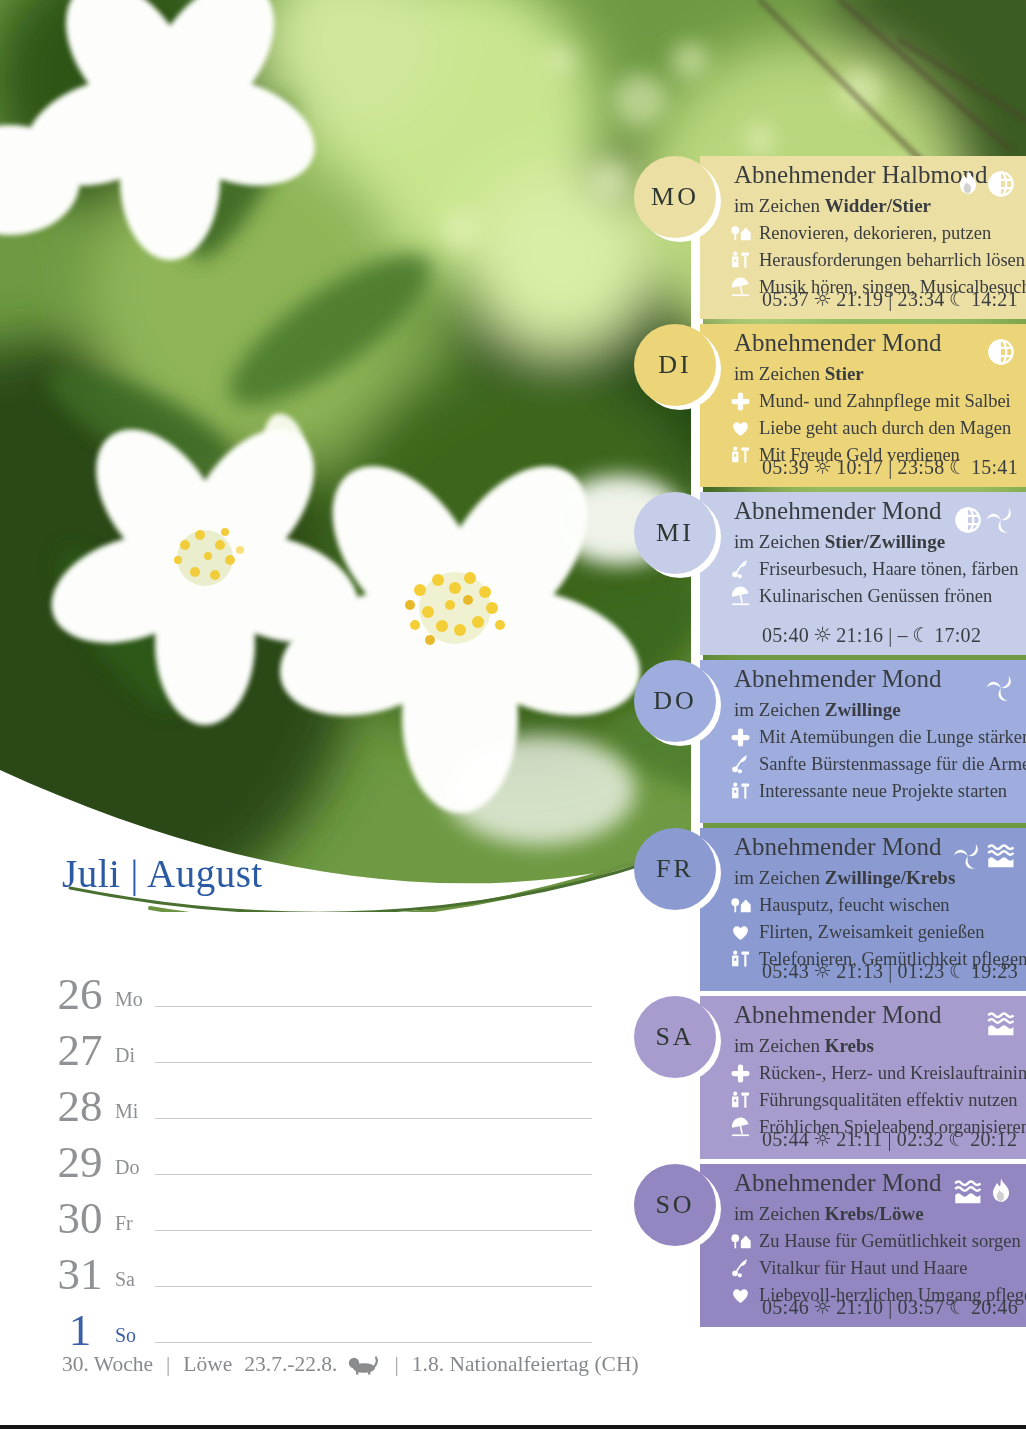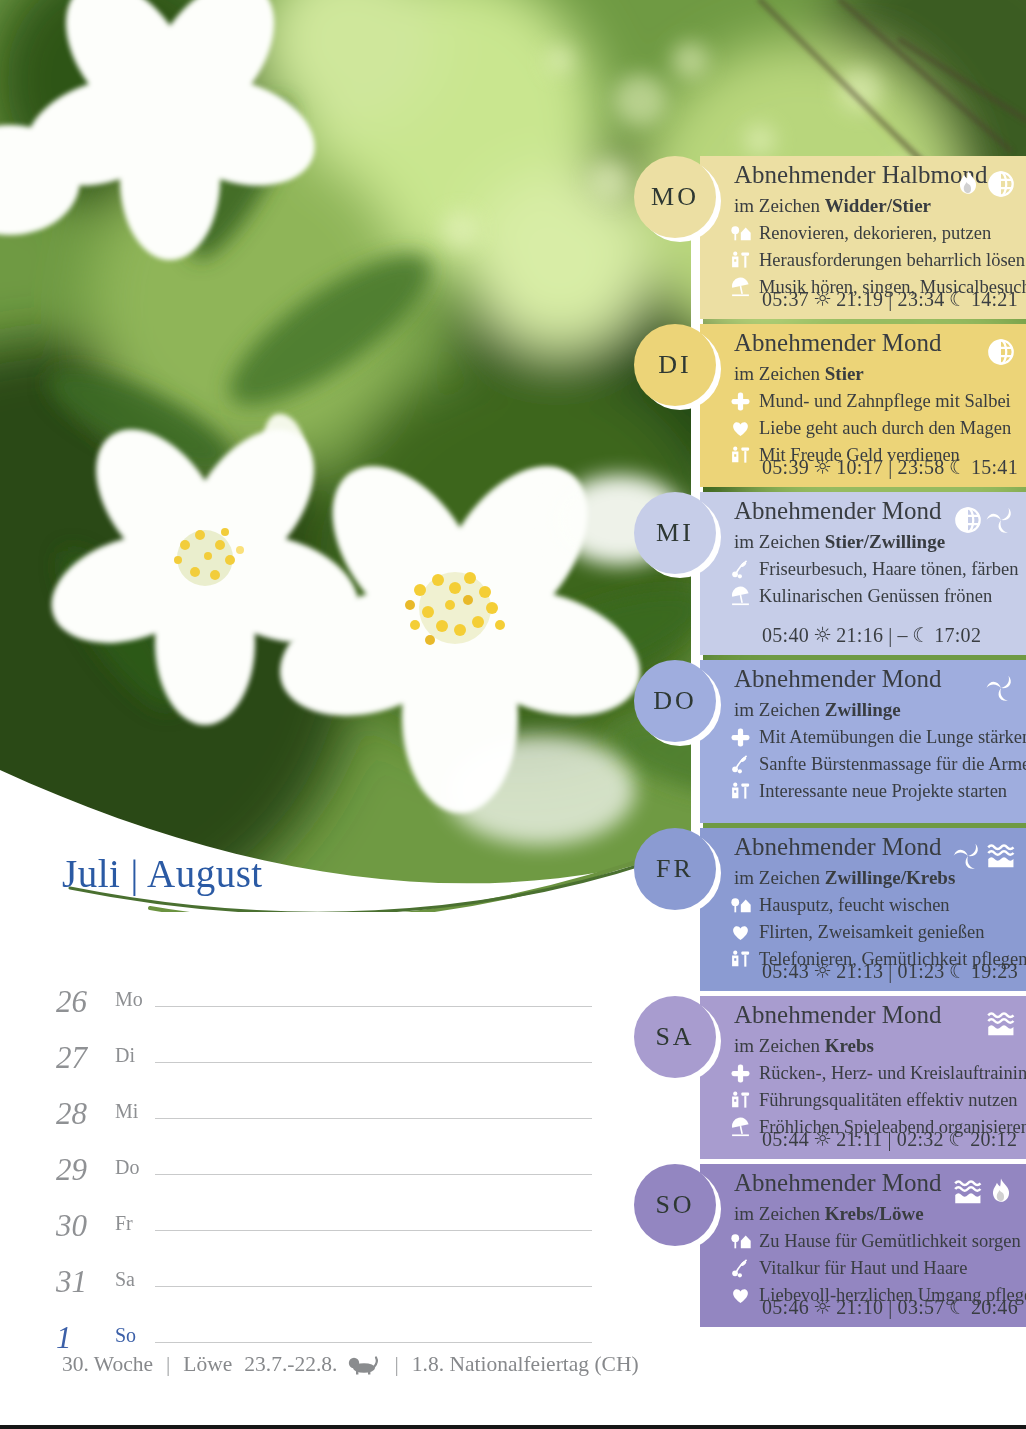--- a/index.html
+++ b/index.html
@@ -24,21 +24,21 @@
   .p-times .glyph{font-family:"DejaVu Sans",sans-serif;padding:0 4px;}
   .p-times .sun{font-size:21px;}
   .p-times .sep{padding:0 5px;font-weight:400;}
   .daycircle{position:absolute;left:634px;width:82px;height:82px;border-radius:50%;z-index:3;
              box-shadow:5px 4px 0 0 #ffffff;display:flex;align-items:center;justify-content:center;
              font-size:26px;letter-spacing:3px;color:#2e3833;}
   
   #month-title{position:absolute;left:62px;top:851px;font-size:39px;color:#2b5aa4;letter-spacing:.5px;z-index:2;}
   #week-list{position:absolute;left:56px;top:960px;width:536px;z-index:2;}
   .wrow{display:flex;align-items:flex-end;height:56px;}
-  .wnum{width:48px;text-align:left;font-size:31px;line-height:.95;color:#8f9194;font-style:italic;}
+  .wnum{width:48px;text-align:center;font-size:45px;line-height:.95;color:#8f9194;}
   .wday{margin-left:11px;font-size:20px;color:#8d8f92;padding-bottom:5px;width:32px;}
   .wline{flex:1;border-bottom:1.5px solid #c9cacb;margin-bottom:9px;margin-left:8px;}
   .wrow.hl .wnum,.wrow.hl .wday{color:#3c60a8;}
   
   #footer{position:absolute;left:62px;top:1352px;display:flex;align-items:center;
           font-size:21.5px;color:#87898c;z-index:2;white-space:nowrap;}
   #footer .fdiv{margin:0 13px;color:#a2a4a6;}
   #footer .fgap{width:12px;}
   #footer svg{margin-left:10px;}
   #bottom-edge{position:absolute;left:0;bottom:0;width:100%;height:4px;background:#161616;z-index:4;}

